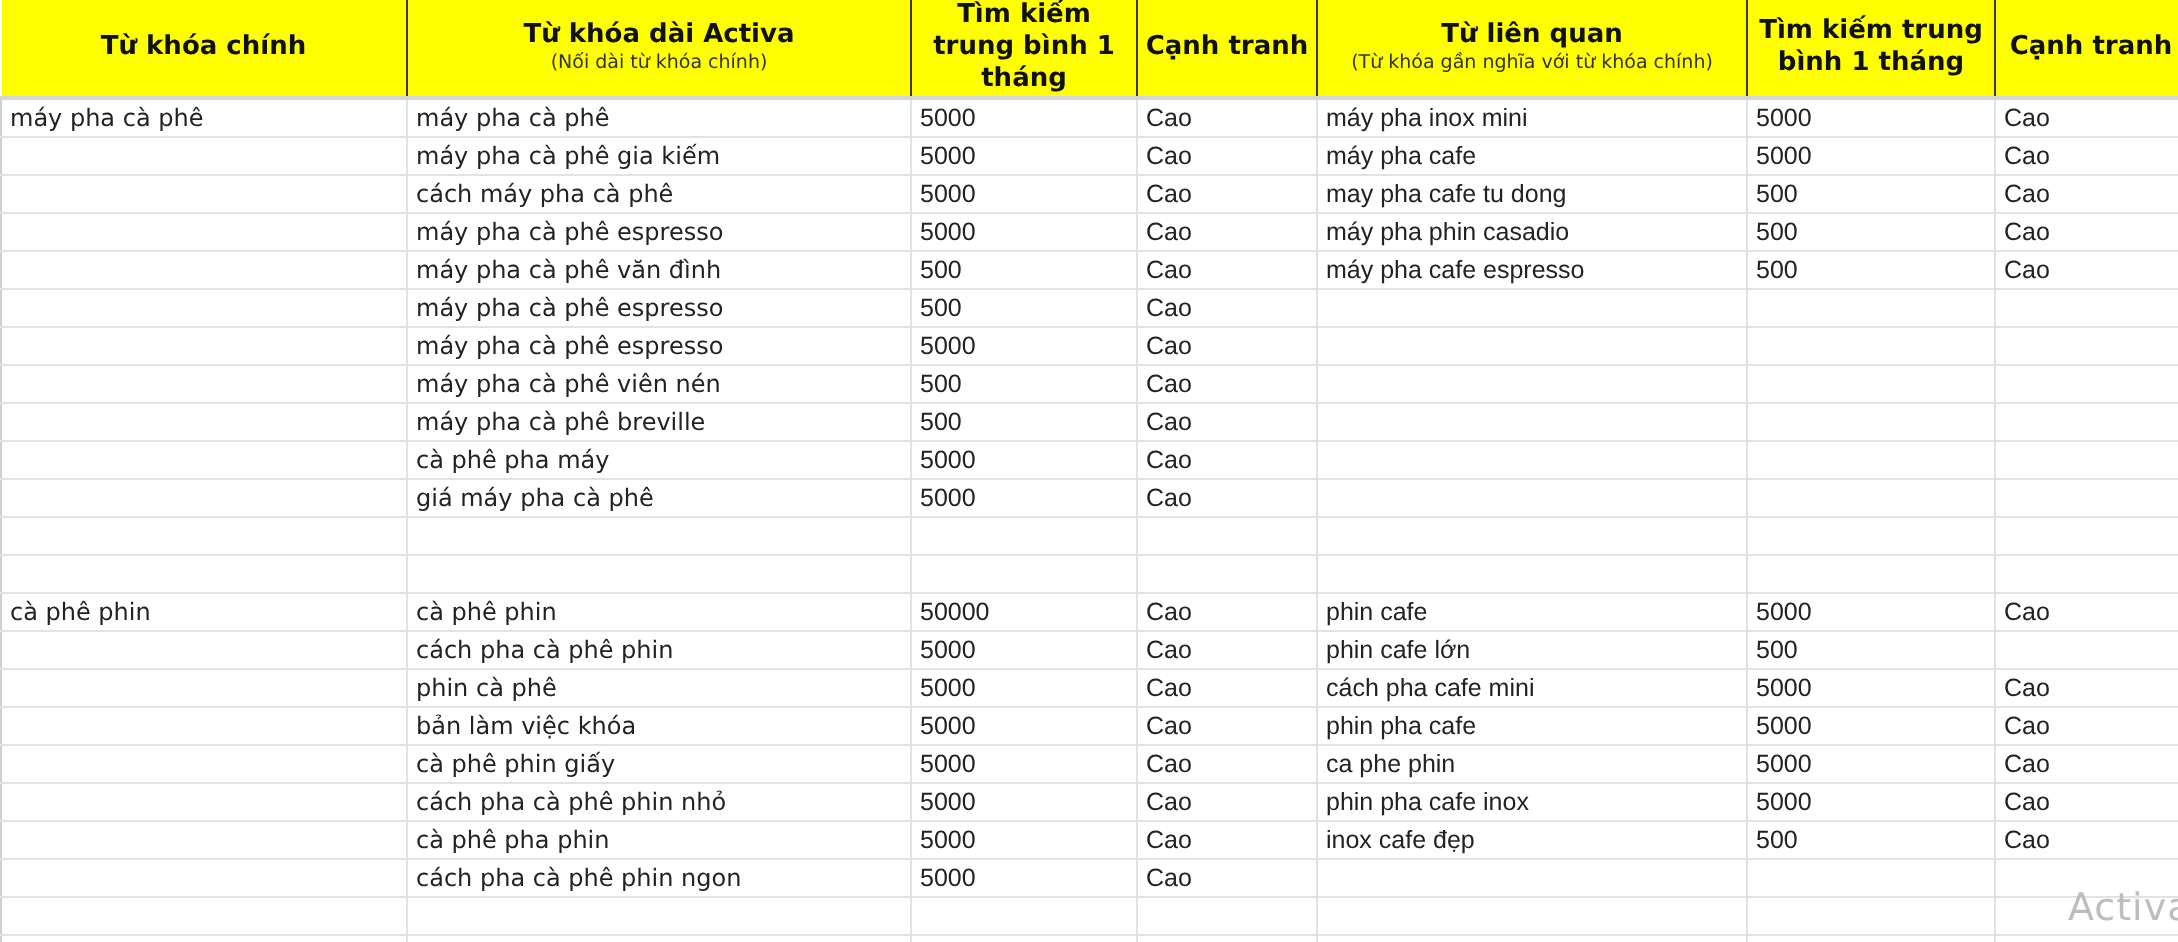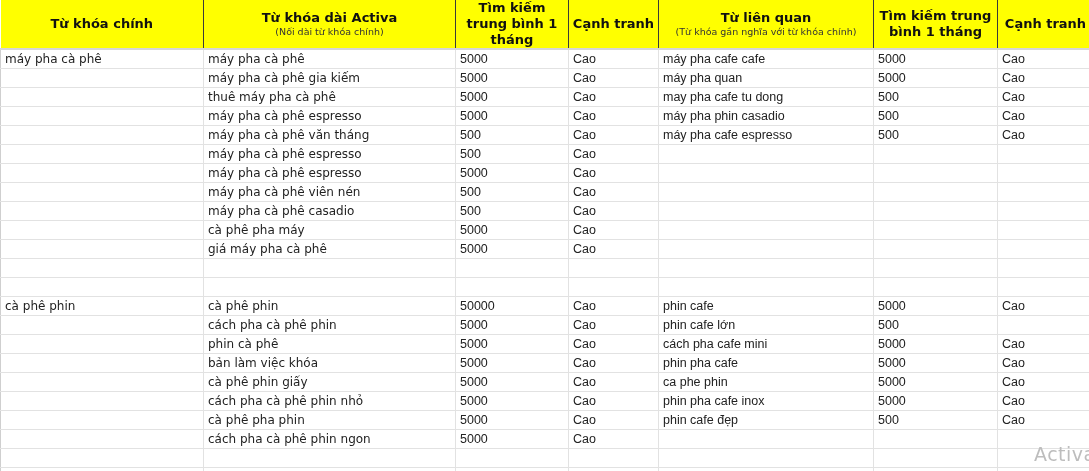--- a/index.html
+++ b/index.html
@@ -52,54 +52,54 @@
       <th><span>Tìm kiếm trung bình 1 tháng</span></th>
       <th><span>Cạnh tranh</span></th>
     </tr>
   </thead>
   <tbody id="sheet-body">
       <tr>
         <td class="c1">máy pha cà phê</td>
         <td class="c2">máy pha cà phê</td>
         <td class="num">5000</td>
         <td class="comp">Cao</td>
-        <td class="rel">máy pha cafe cafe</td>
+        <td class="rel">máy pha inox mini</td>
         <td class="num">5000</td>
         <td class="comp">Cao</td>
       </tr>
       <tr>
         <td class="c1"></td>
         <td class="c2">máy pha cà phê gia kiếm</td>
         <td class="num">5000</td>
         <td class="comp">Cao</td>
-        <td class="rel">máy pha quan</td>
-        <td class="num">5000</td>
-        <td class="comp">Cao</td>
-      </tr>
-      <tr>
-        <td class="c1"></td>
-        <td class="c2">thuê máy pha cà phê</td>
+        <td class="rel">máy pha cafe</td>
+        <td class="num">5000</td>
+        <td class="comp">Cao</td>
+      </tr>
+      <tr>
+        <td class="c1"></td>
+        <td class="c2">cách máy pha cà phê</td>
         <td class="num">5000</td>
         <td class="comp">Cao</td>
         <td class="rel">may pha cafe tu dong</td>
         <td class="num">500</td>
         <td class="comp">Cao</td>
       </tr>
       <tr>
         <td class="c1"></td>
         <td class="c2">máy pha cà phê espresso</td>
         <td class="num">5000</td>
         <td class="comp">Cao</td>
         <td class="rel">máy pha phin casadio</td>
         <td class="num">500</td>
         <td class="comp">Cao</td>
       </tr>
       <tr>
         <td class="c1"></td>
-        <td class="c2">máy pha cà phê văn tháng</td>
+        <td class="c2">máy pha cà phê văn đình</td>
         <td class="num">500</td>
         <td class="comp">Cao</td>
         <td class="rel">máy pha cafe espresso</td>
         <td class="num">500</td>
         <td class="comp">Cao</td>
       </tr>
       <tr>
         <td class="c1"></td>
         <td class="c2">máy pha cà phê espresso</td>
         <td class="num">500</td>
@@ -121,21 +121,21 @@
         <td class="c1"></td>
         <td class="c2">máy pha cà phê viên nén</td>
         <td class="num">500</td>
         <td class="comp">Cao</td>
         <td class="rel"></td>
         <td class="num"></td>
         <td class="comp"></td>
       </tr>
       <tr>
         <td class="c1"></td>
-        <td class="c2">máy pha cà phê casadio</td>
+        <td class="c2">máy pha cà phê breville</td>
         <td class="num">500</td>
         <td class="comp">Cao</td>
         <td class="rel"></td>
         <td class="num"></td>
         <td class="comp"></td>
       </tr>
       <tr>
         <td class="c1"></td>
         <td class="c2">cà phê pha máy</td>
         <td class="num">5000</td>
@@ -223,21 +223,21 @@
         <td class="comp">Cao</td>
         <td class="rel">phin pha cafe inox</td>
         <td class="num">5000</td>
         <td class="comp">Cao</td>
       </tr>
       <tr>
         <td class="c1"></td>
         <td class="c2">cà phê pha phin</td>
         <td class="num">5000</td>
         <td class="comp">Cao</td>
-        <td class="rel">phin cafe đẹp</td>
+        <td class="rel">inox cafe đẹp</td>
         <td class="num">500</td>
         <td class="comp">Cao</td>
       </tr>
       <tr>
         <td class="c1"></td>
         <td class="c2">cách pha cà phê phin ngon</td>
         <td class="num">5000</td>
         <td class="comp">Cao</td>
         <td class="rel"></td>
         <td class="num"></td>

